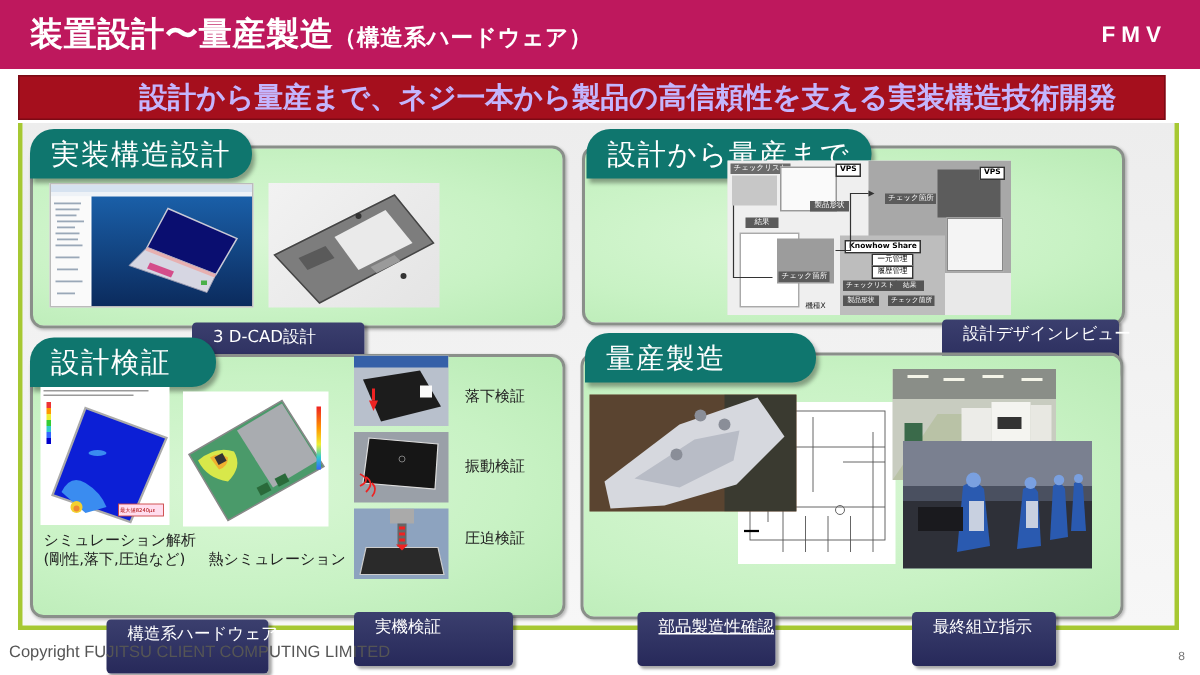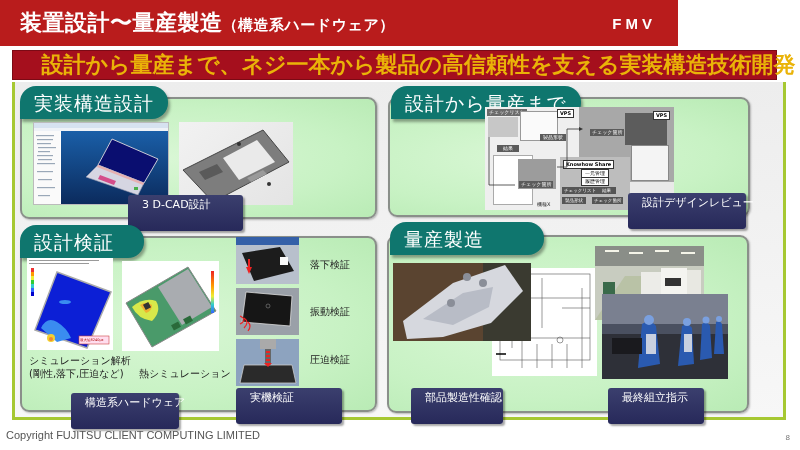--- a/index.html
+++ b/index.html
@@ -1,32 +1,32 @@
 <!DOCTYPE html>
 <html><head>
 <meta charset="utf-8">
 <style>
   * { box-sizing: border-box; margin: 0; padding: 0; }
   html, body { width: 800px; height: 450px; overflow: hidden; background: #ffffff; }
   body { position: relative; font-family: "DejaVu Sans", "Liberation Sans", sans-serif; }
 
-  .topbar { position: absolute; left: 0; top: 0; width: 678px; height: 46px; background: #b91c1c; }
+  .topbar { position: absolute; left: 0; top: 0; width: 800px; height: 46px; background: #be185d; }
   .title { position: absolute; left: 20px; top: 8px; color: #fff; font-size: 22px; font-weight: bold; letter-spacing: 0.5px; white-space: nowrap; }
   .title .sub { font-size: 15px; font-weight: bold; }
   .logo { position: absolute; right: 22px; top: 15px; color: #fff; font-size: 15px; font-weight: bold; letter-spacing: 4px; font-family: "Liberation Sans", sans-serif; }
 
   .banner { position: absolute; left: 12px; top: 50px; width: 765px; height: 30px; background: #a50f1d; border: 1px solid #7b0a15; box-shadow: 0 0 0 2px #fff; display: flex; align-items: center; justify-content: center; }
-  .banner span { color: #eab308; font-size: 22px; font-weight: bold; white-space: nowrap; margin-left: 48px; }
+  .banner span { color: #c4b5fd; font-size: 19px; font-weight: bold; white-space: nowrap; margin-left: 48px; }
 
   .frame { position: absolute; left: 12px; top: 82px; width: 774px; height: 338px; background: linear-gradient(to bottom, #ededed, #f7f7f7); border-left: 3px solid #a6c832; border-right: 3px solid #a6c832; border-bottom: 3px solid #a6c832; }
 
   .panel { position: absolute; background: radial-gradient(ellipse at 40% 50%, #d9f7d5 0%, #c8f2c4 60%, #b9ebb5 100%); border: 2px solid #8a8f8a; border-radius: 9px; box-shadow: 1px 1px 2px rgba(0,0,0,0.25); }
   .panel-tab { position: absolute; background: #0f766e; color: #fff; font-size: 19px; padding: 2px 14px 0 14px; height: 33px; line-height: 30px; border-radius: 16px 16px 16px 0; box-shadow: 2px 3px 3px rgba(0,0,0,0.35); white-space: nowrap; letter-spacing: 1px; }
 
-  .label-chip { position: absolute; background: linear-gradient(to bottom, #3b3f6e, #27295a); color: #fff; font-size: 11px; height: 36px; line-height: 20px; padding: 0 14px; border-radius: 3px; box-shadow: 2px 2px 2px rgba(0,0,0,0.35); white-space: nowrap; }
+  .label-chip { position: absolute; background: linear-gradient(to bottom, #3b3f6e, #27295a); color: #fff; font-size: 11px; height: 36px; line-height: 20px; padding: 0 14px; border-radius: 3px; box-shadow: 2px 2px 2px rgba(0,0,0,0.35); white-space: nowrap; margin-top: 20px; }
 
   .img { position: absolute; overflow: hidden; }
   .caption { position: absolute; font-size: 10px; color: #222; white-space: nowrap; line-height: 13px; }
 
   .footer { position: absolute; left: 6px; top: 429px; font-family: "Liberation Sans", sans-serif; font-size: 11px; color: #555; }
   .pagenum { position: absolute; right: 10px; top: 433px; font-size: 8px; color: #777; font-family: "Liberation Sans", sans-serif; }
 </style>
 </head>
 <body>
 
@@ -290,17 +290,17 @@
         <circle cx="117" cy="25" r="3"></circle>
       </g>
     <g fill="#c8d0e0">
         <rect x="44" y="40" width="10" height="20"></rect>
         <rect x="82" y="40" width="8" height="18"></rect>
       </g>
     <rect x="10" y="44" width="30" height="16" fill="#1a1a1e"></rect>
   </svg>
 </div>
 
-<div class="label-chip" style="left:411px; top:388px; width:92px;">部品製造性確認</div>
+<div class="label-chip" style="left:425px; top:388px; width:92px;text-decoration:underline;">部品製造性確認</div>
 <div class="label-chip" style="left:608px; top:388px; width:96px;">最終組立指示</div>
 
 <div class="footer">Copyright FUJITSU CLIENT COMPUTING LIMITED</div>
 <div class="pagenum">8</div>
 
 </body></html>

